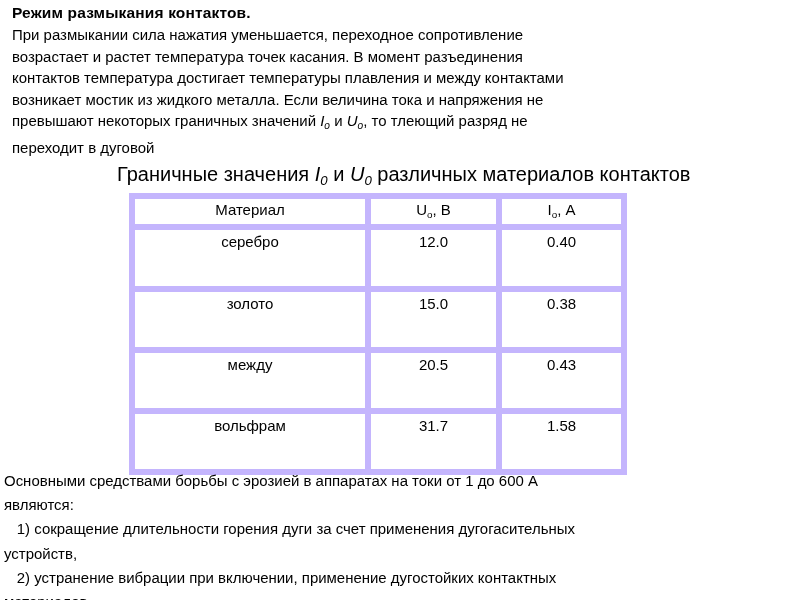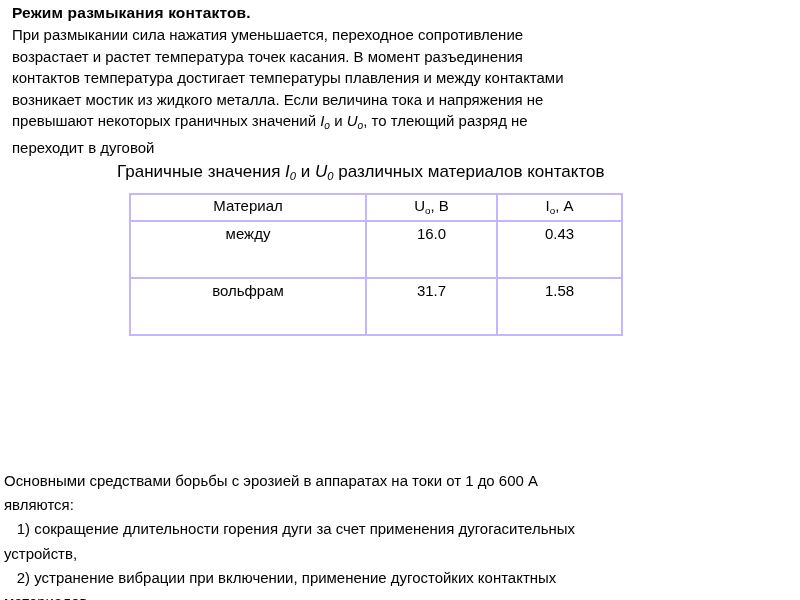--- a/index.html
+++ b/index.html
@@ -51,22 +51,22 @@
     font-size: 0.68em;
     vertical-align: -0.32em;
     letter-spacing: 0;
   }
 
   
   .caption {
     position: absolute;
     left: 117px;
     top: 164px;
-    font-size: 17px;
-    line-height: 16px;
+    font-size: 20px;
+    line-height: 21px;
     white-space: nowrap;
     text-align: center;
   }
   .caption .sub {
     font-style: italic;
     font-size: 0.66em;
     vertical-align: -0.3em;
   }
 
   
@@ -75,21 +75,21 @@
     left: 129px;
     top: 193px;
     width: 492px;
   }
   table.data {
     border-collapse: collapse;
     width: 492px;
     table-layout: fixed;
   }
   table.data td {
-    border: 2px solid #c4b5fd;
+    border: 6px solid #c4b5fd;
     text-align: center;
     vertical-align: top;
     font-size: 15px;
     padding: 3px 2px 0 2px;
   }
   table.data tr.head td {
     height: 23px;
     padding-top: 2px;
   }
   table.data tr.body td {
@@ -156,23 +156,33 @@
           <col class="col-u">
           <col class="col-i">
       </colgroup>
       <tbody>
         <tr class="head">
           <td><span>Материал</span></td>
           <td><span>U</span><span class="sub">o</span><span>, В</span></td>
           <td><span>I</span><span class="sub">o</span><span>, А</span></td>
         </tr>
 
+        <tr class="body first">
+          <td>серебро</td>
+          <td>12.0</td>
+          <td>0.40</td>
+        </tr>
+        <tr class="body">
+          <td>золото</td>
+          <td>15.0</td>
+          <td>0.38</td>
+        </tr>
         <tr class="body">
           <td>между</td>
-          <td>16.0</td>
+          <td>20.5</td>
           <td>0.43</td>
         </tr>
         <tr class="body">
           <td>вольфрам</td>
           <td>31.7</td>
           <td>1.58</td>
         </tr>
       </tbody>
     </table>
   </div>

